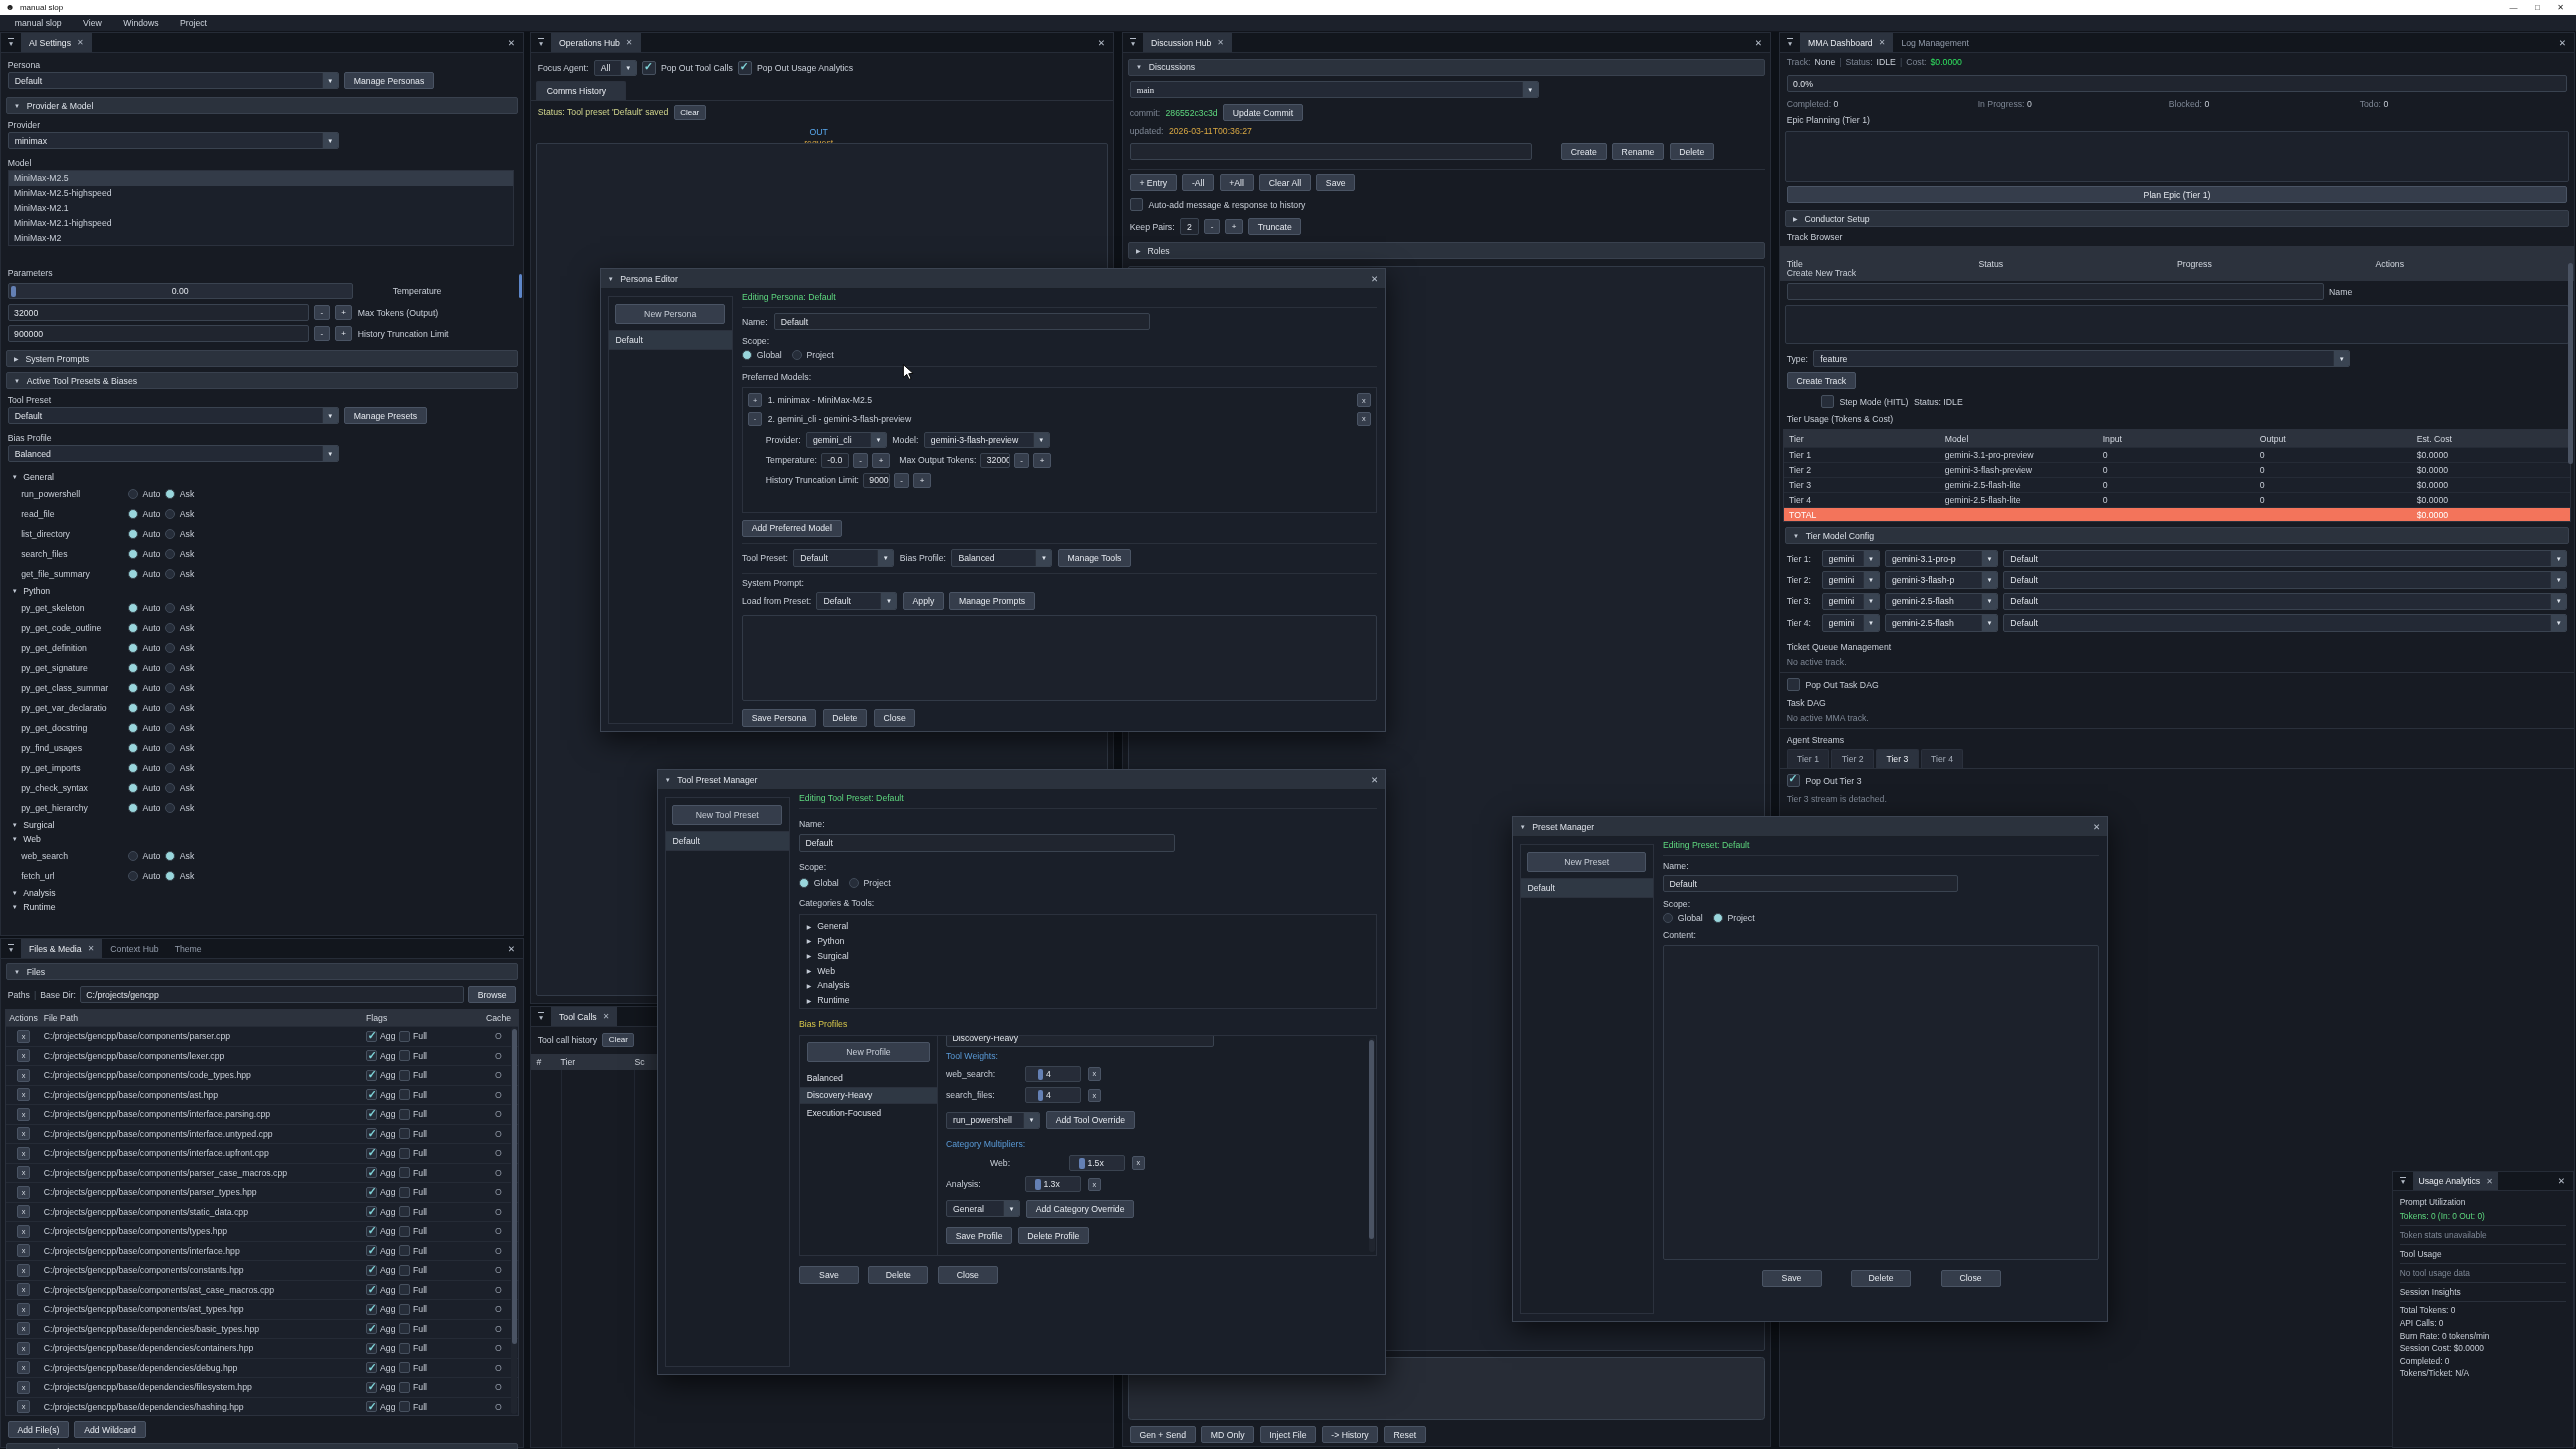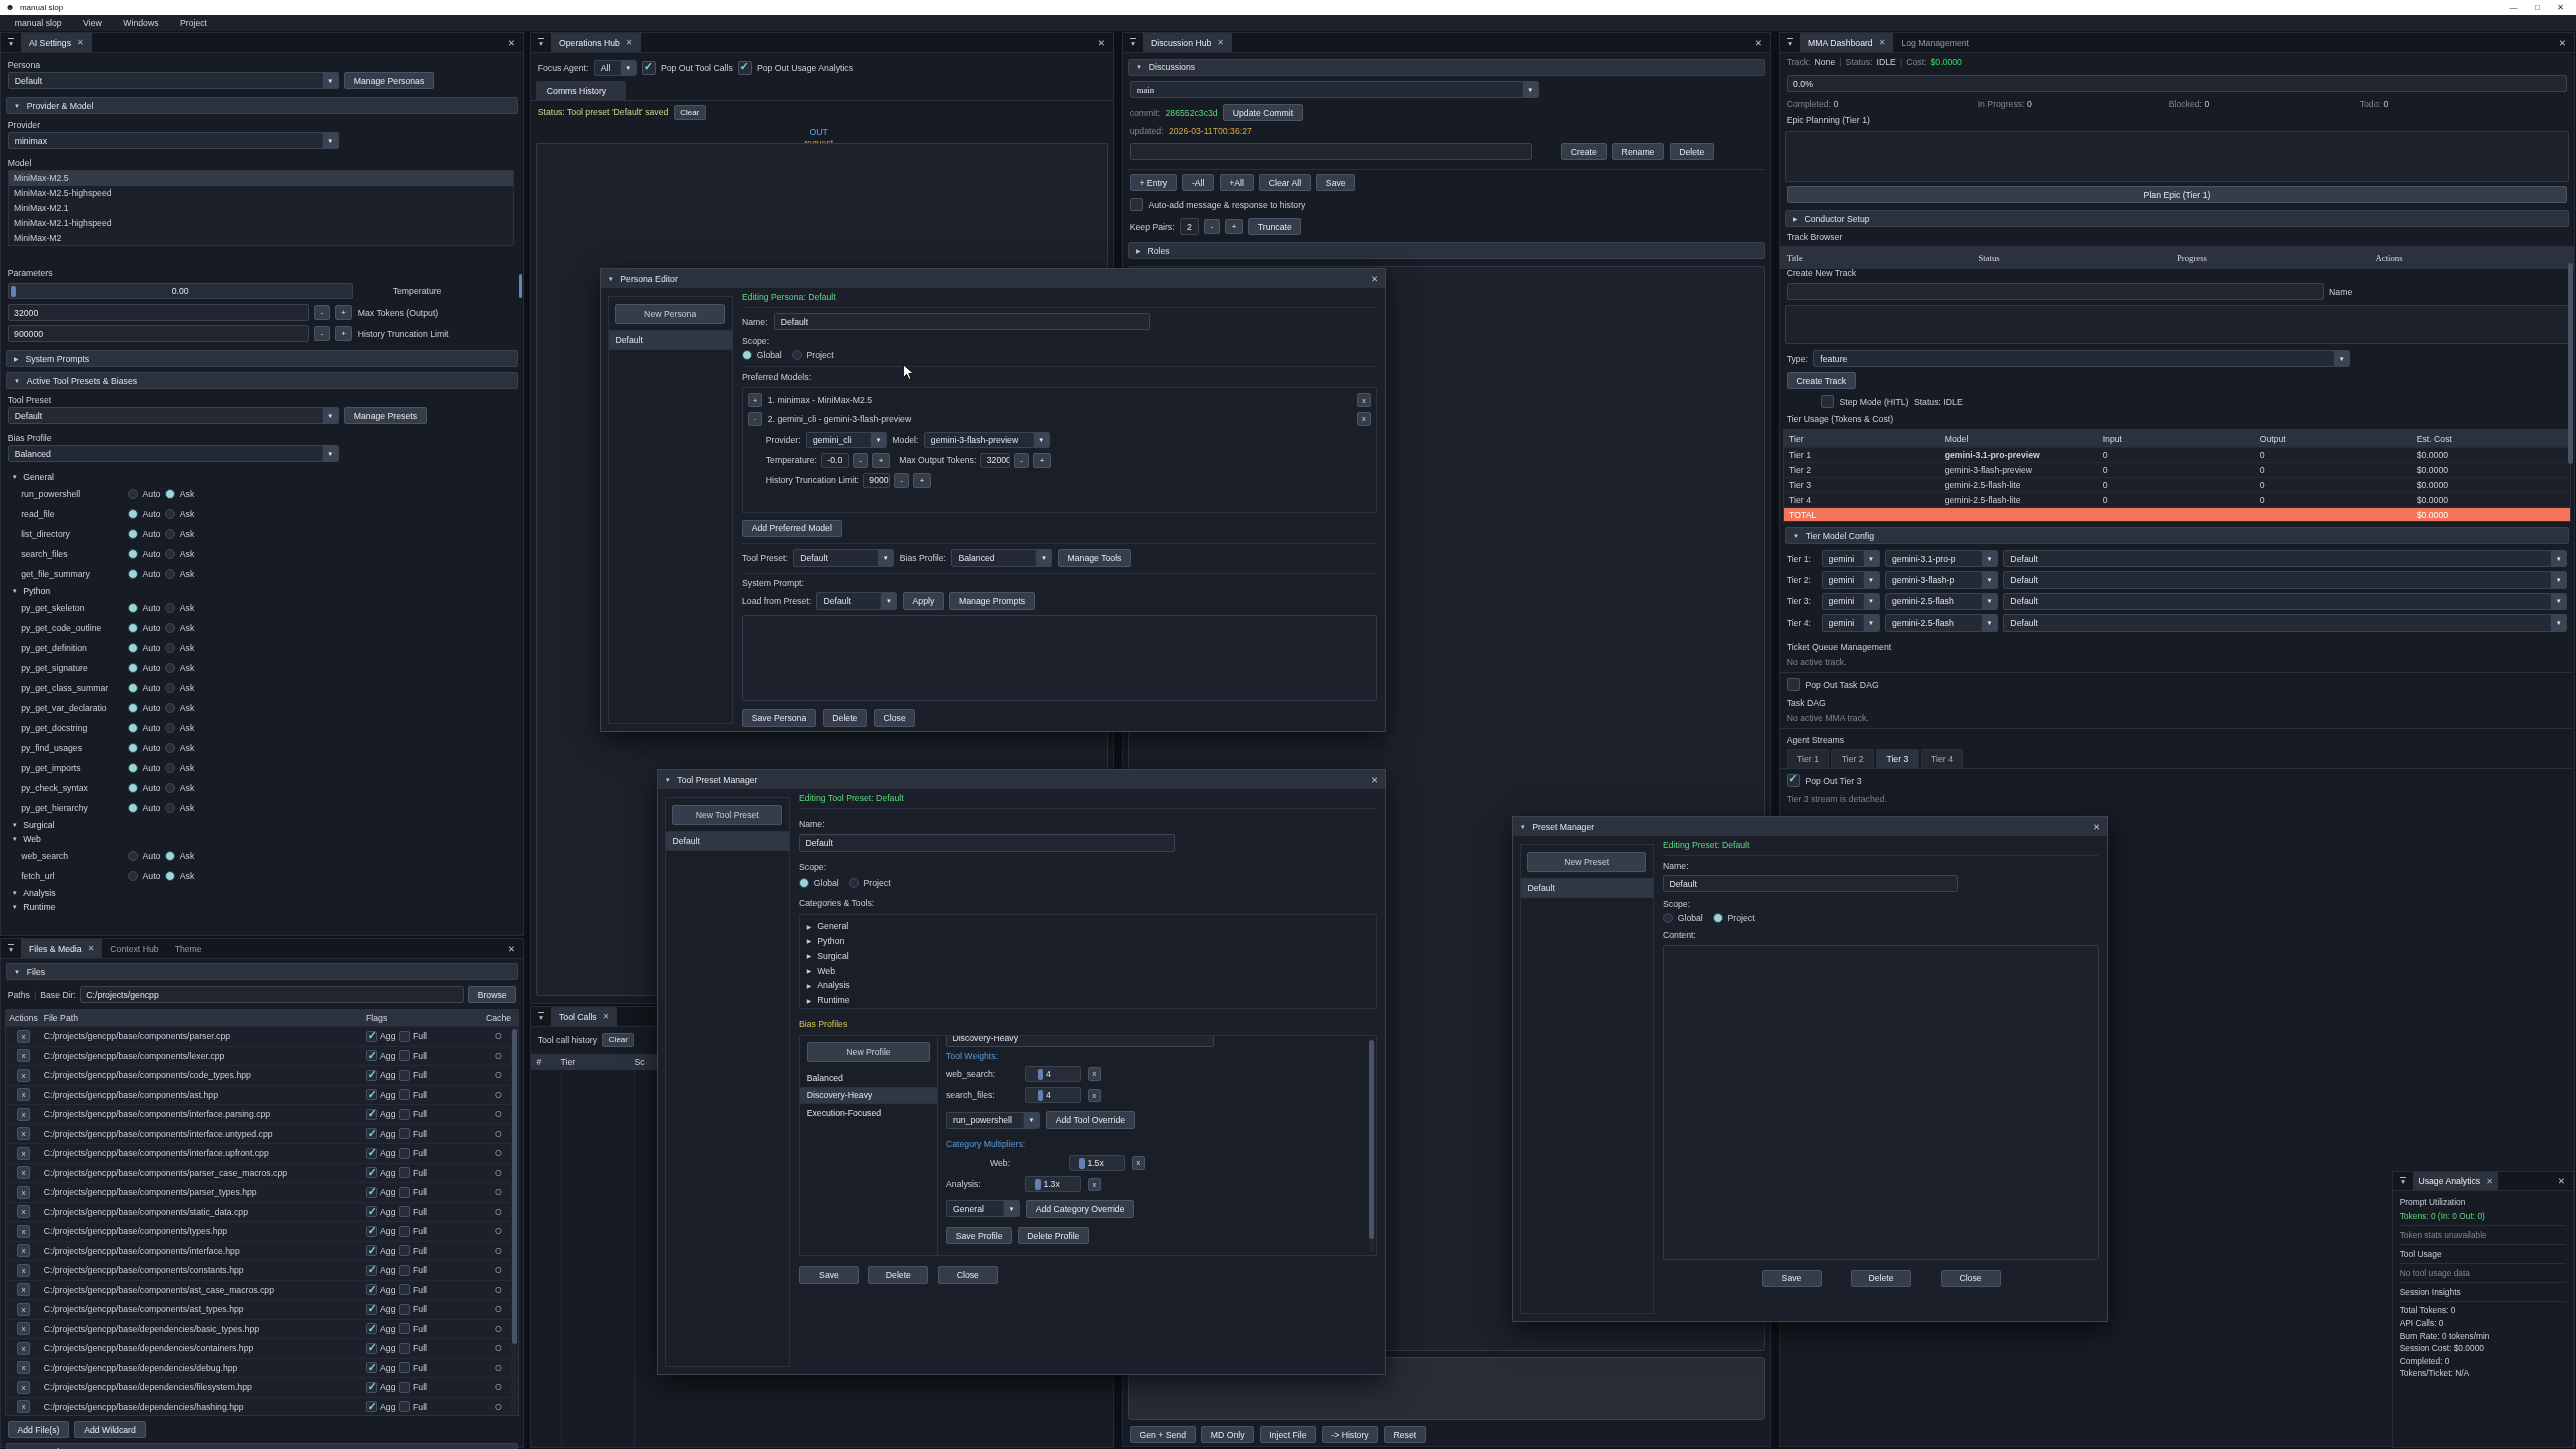--- a/index.html
+++ b/index.html
@@ -838,21 +838,21 @@
   <div class="r" style="top:153px;">
       <span class="btn" style="flex:1;">Plan Epic (Tier 1)</span>
     </div>
   <div class="sechdr" style="top:177px;">
       <span class="arr">▶</span>
       <span>Conductor Setup</span>
     </div>
   <div class="r" style="top:199px;">
       <span class="lbl">Track Browser</span>
     </div>
-  <div class="fhead" style="position:absolute;left:0;top:213px;right:0;height:23px;font-family:Liberation Serif, serif;">
+  <div class="fhead" style="position:absolute;left:0;top:213px;right:0;height:35px;">
     <span style="width:25%;padding-left:6.7px;">Title</span>
     <span style="width:25%;">Status</span>
     <span style="width:25%;">Progress</span>
     <span style="width:25%;">Actions</span>
   </div>
   <div class="r" style="top:235px;">
       <span class="lbl">Create New Track</span>
     </div>
   <div class="r" style="top:250px;">
     <span class="input" style="width:537px;"></span>
@@ -882,21 +882,21 @@
       <span style="width:161px;padding-left:5.4px;">Tier</span>
       <span style="width:158px;">Model</span>
       <span style="width:157px;">Input</span>
       <span style="width:157px;">Output</span>
       <span style="flex:1;">Est. Cost</span>
     </div>
     <div>
 
       <div class="frow" style="height:14.8px;">
         <span style="width:161px;padding-left:5.4px;">Tier 1</span>
-        <span style="width:158px;font-weight:bold;">gemini-3.1-pro-preview</span>
+        <span style="width:158px;">gemini-3.1-pro-preview</span>
         <span style="width:157px;">0</span>
         <span style="width:157px;">0</span>
         <span style="flex:1;">$0.0000</span>
       </div>
       <div class="frow" style="height:14.8px;">
         <span style="width:161px;padding-left:5.4px;">Tier 2</span>
         <span style="width:158px;">gemini-3-flash-preview</span>
         <span style="width:157px;">0</span>
         <span style="width:157px;">0</span>
         <span style="flex:1;">$0.0000</span>

